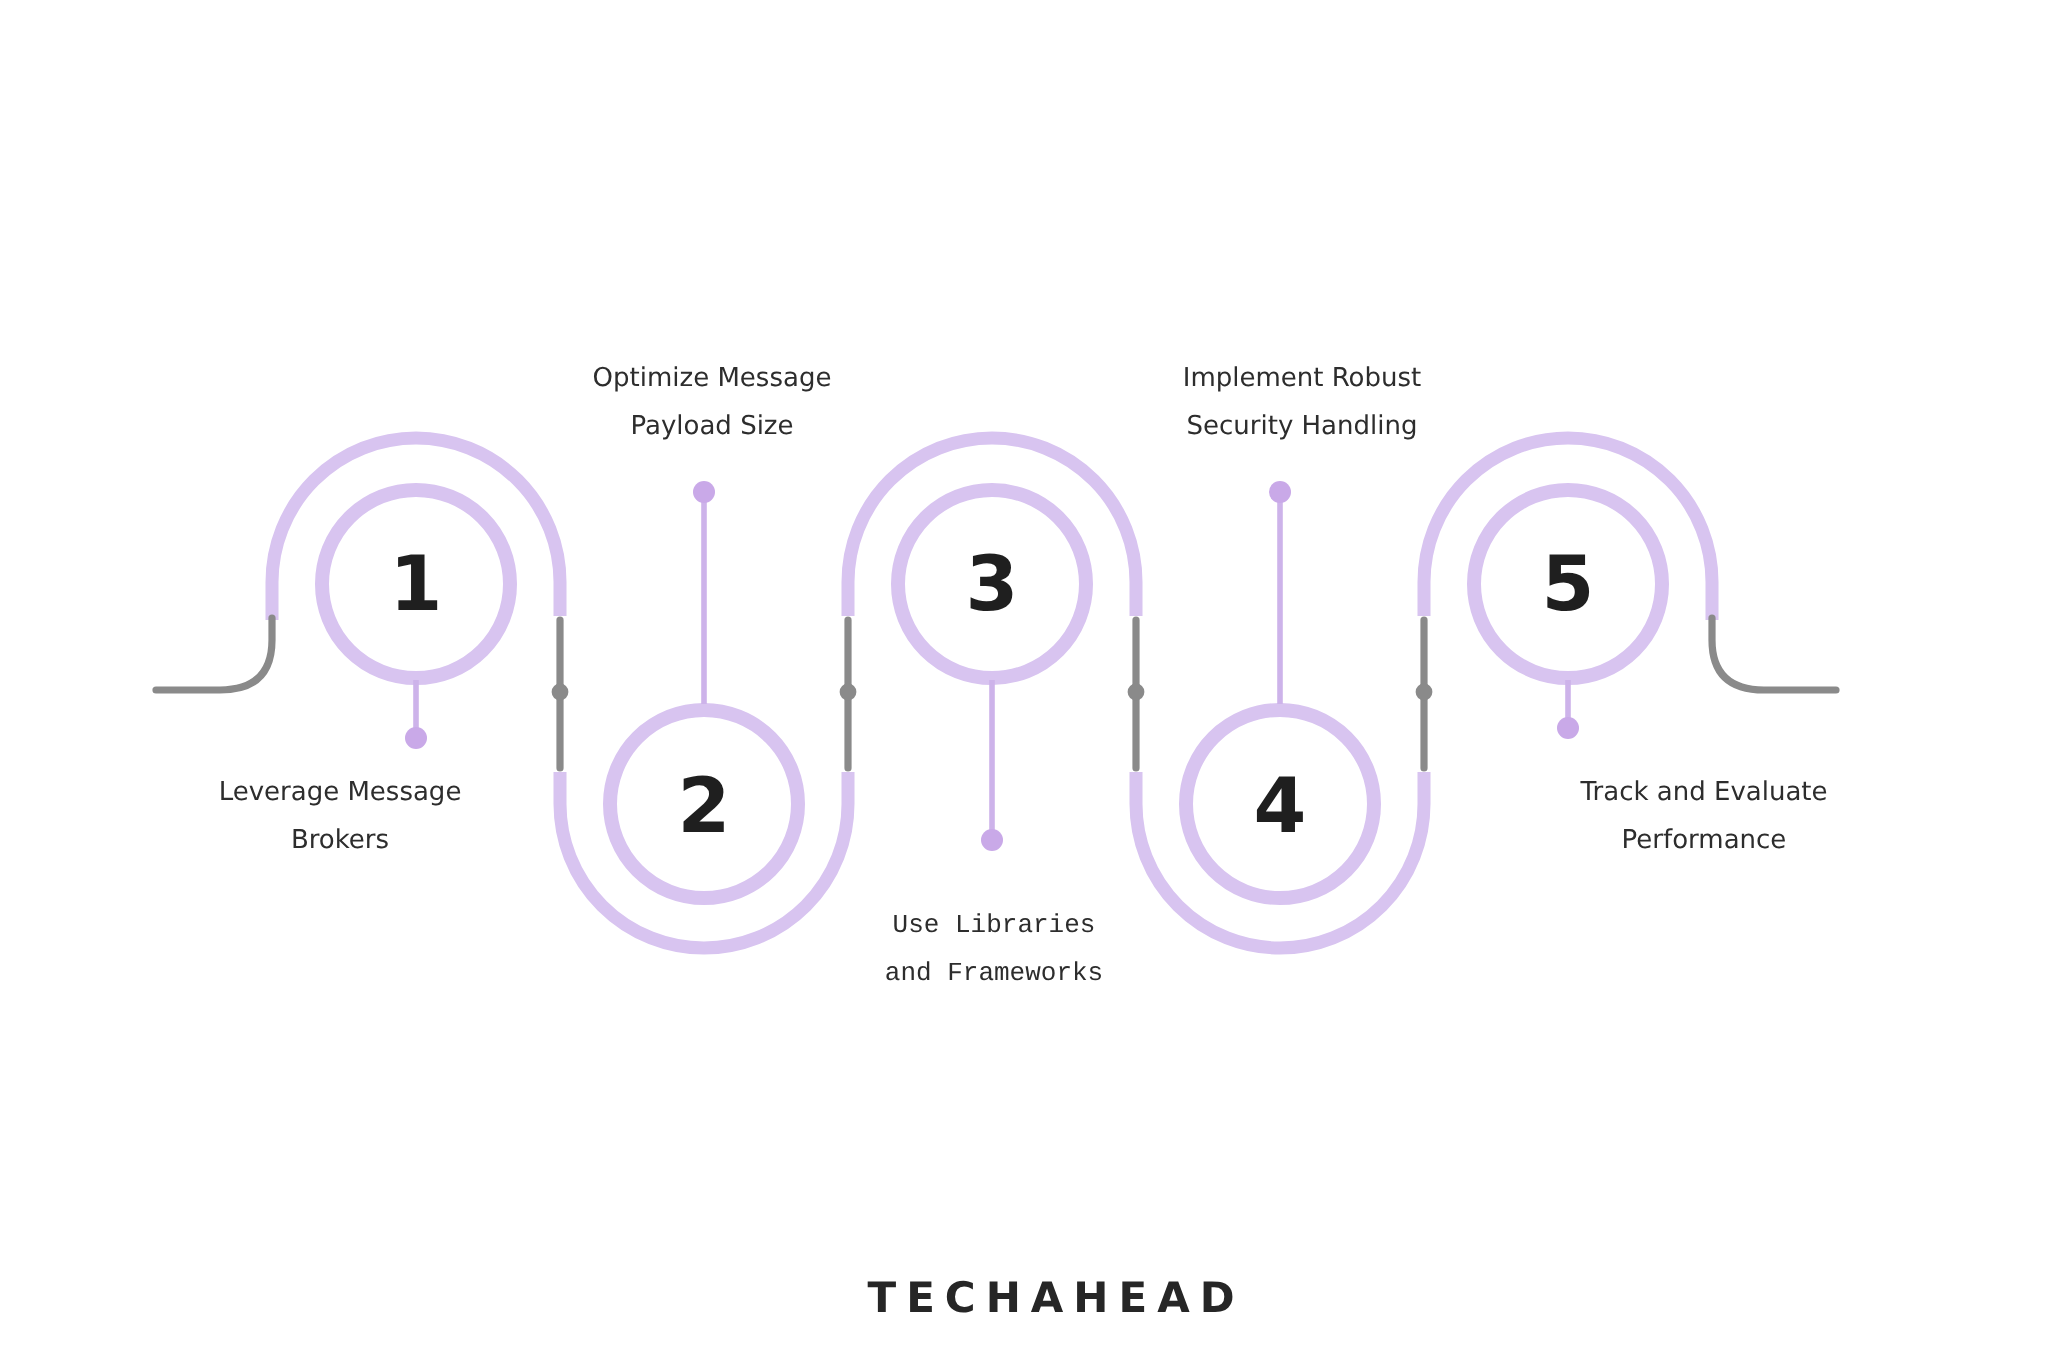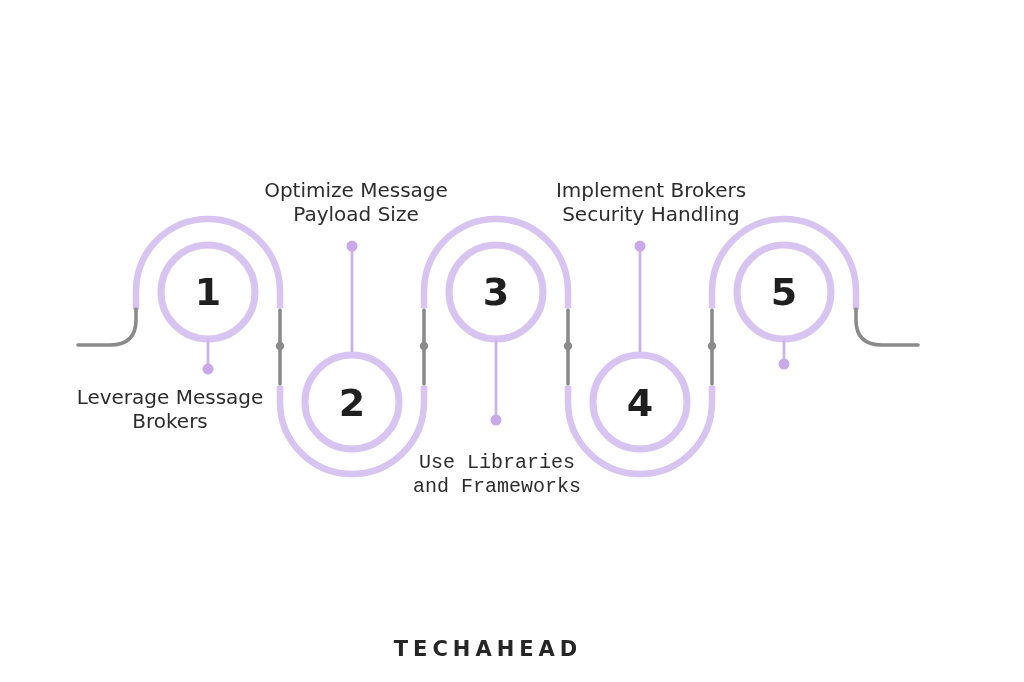--- a/index.html
+++ b/index.html
@@ -35,27 +35,27 @@
     font-weight:600;
     color:#1f1f1f;
     letter-spacing:0;
     line-height:1;
   }
   .step-label{
     position:absolute;
     transform:translateX(-50%);
     text-align:center;
     white-space:pre-line;
-    font-size:20px;
+    font-size:13px;
     line-height:24px;
     color:var(--text-dark);
   }
   .brand-logo{
     position:absolute;
-    left:488px;
+    left:528px;
     top:637px;
     transform:translateX(-50%);
     font-size:21px;
     font-weight:800;
     letter-spacing:5px;
     color:#262626;
     white-space:nowrap;
   }
 </style>
 </head>
@@ -122,18 +122,20 @@
   <div class="step-number" style="left:496px;top:292px;">3</div>
   <div class="step-number" style="left:640px;top:403px;">4</div>
   <div class="step-number" style="left:784px;top:292px;">5</div>
 
   <div class="step-label" style="left:170px;top:385px;text-align:center;">Leverage Message
 Brokers</div>
   <div class="step-label" style="left:356px;top:178px;">Optimize Message
 Payload Size</div>
   <div class="step-label" style="left:497px;top:451px;font-family:Liberation Mono, monospace;">Use Libraries
 and Frameworks</div>
-  <div class="step-label" style="left:651px;top:178px;">Implement Brokers
+  <div class="step-label" style="left:651px;top:178px;">Implement Robust
 Security Handling</div>
+  <div class="step-label" style="left:852px;top:385px;">Track and Evaluate
+Performance</div>
 
   <div class="brand-logo">TECHAHEAD</div>
 
 </div>
 
 </body></html>

